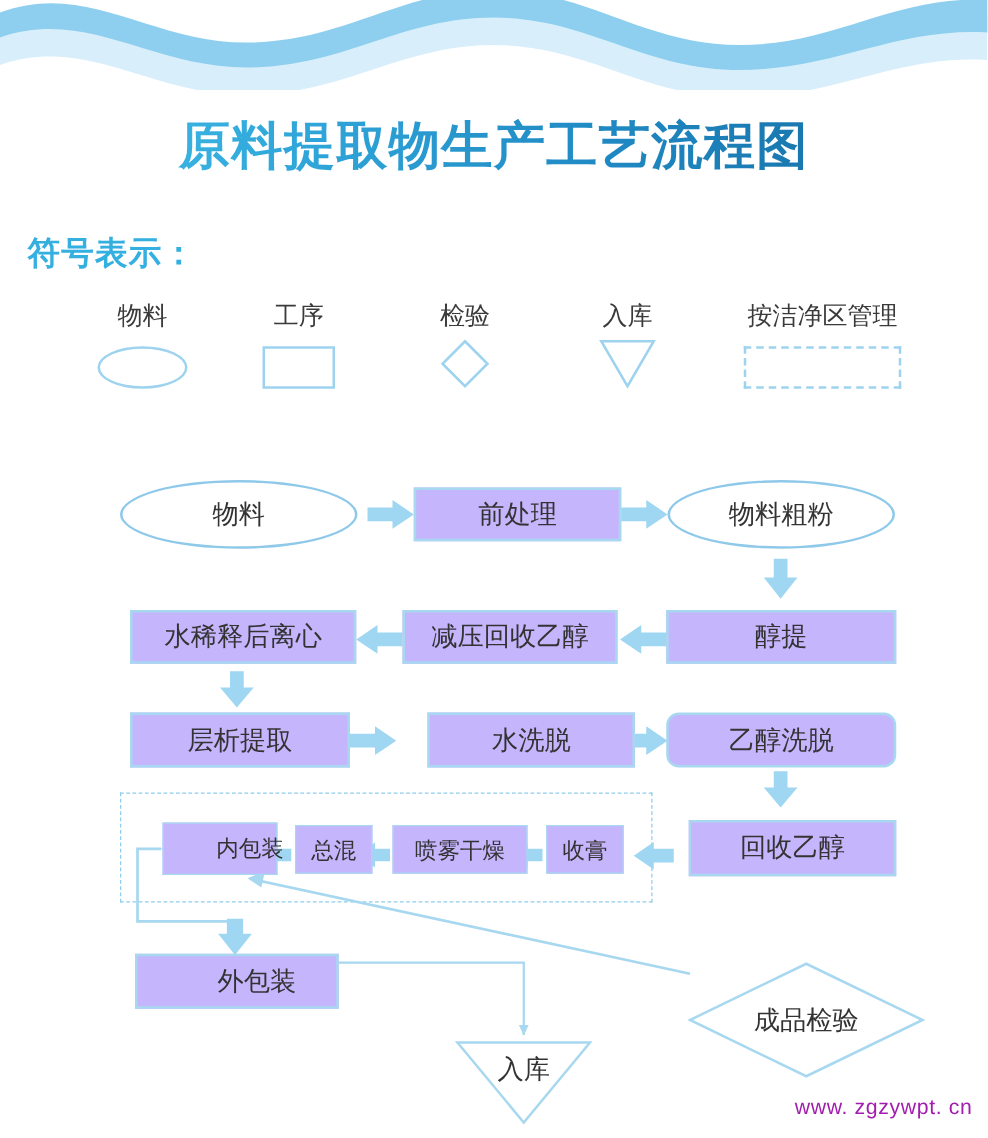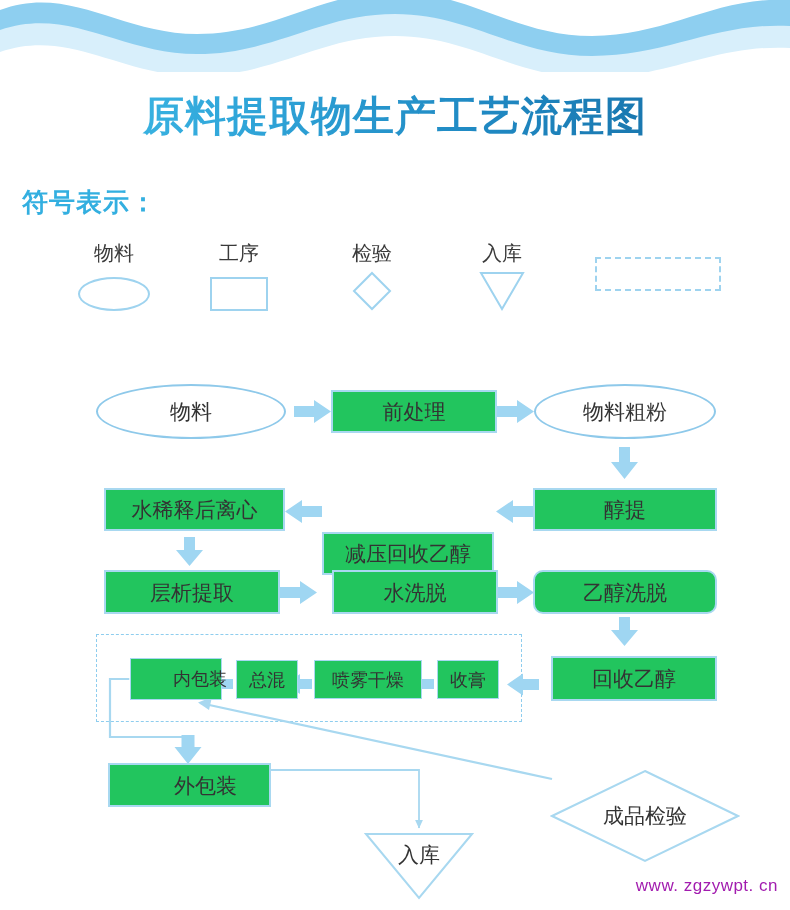--- a/index.html
+++ b/index.html
@@ -68,21 +68,21 @@
     position: absolute;
     display: flex;
     align-items: center;
     justify-content: center;
     color: #333333;
     white-space: nowrap;
     line-height: 1;
   }
   .node-rect {
     border: 2px solid #a8d8f0;
-    background: #22c55e;
+    background: #c4b5fd;
     font-size: 21px;
   }
   .node-rect.small {
     font-size: 18px;
     border-width: 1.6px;
   }
   .node-ellipse {
     border: 2px solid #8ec9ea;
     border-radius: 50%;
     background: #ffffff;
@@ -159,20 +159,21 @@
 <div class="legend-item" style="left:443px; top:243px; width:118px;">
   <div class="legend-label">入库</div>
   <div class="legend-shape" style="width:46px;height:40px;margin-top:8px;">
     <svg width="46" height="40" viewBox="0 0 46 40">
       <polygon points="2,2 44,2 23,38" fill="none" stroke="#9ed3ef" stroke-width="2"></polygon>
     </svg>
   </div>
 </div>
 
 <div class="legend-item" style="left:560px; top:243px; width:196px;">
+  <div class="legend-label">按洁净区管理</div>
   <div class="legend-shape" style="width:126px;height:34px;border:2px dashed #9ed3ef;"></div>
 </div>
 
 <div id="clean-area"></div>
 
 <svg id="connectors" viewBox="0 0 790 910">
   <defs>
     <marker id="thinArrow" markerWidth="9" markerHeight="9" refX="8" refY="4.5" orient="auto" markerUnits="userSpaceOnUse">
       <path d="M0,0.6 L8.4,4.5 L0,8.4 Z" fill="#a8d8f0"></path>
     </marker>
@@ -255,31 +256,31 @@
 <div class="node node-rect" style="left:331px; top:390px; width:166px; height:43px;">
   <span>前处理</span>
 </div>
 <div class="node node-ellipse" style="left:534px; top:384px; width:182px; height:55px;">
   <span>物料粗粉</span>
 </div>
 
 <div class="node node-rect" style="left:104px; top:488px; width:181px; height:43px;">
   <span>水稀释后离心</span>
 </div>
-<div class="node node-rect" style="left:322px; top:488px; width:172px; height:43px;margin-top:44px;">
+<div class="node node-rect" style="left:322px; top:488px; width:172px; height:43px;">
   <span>减压回收乙醇</span>
 </div>
 <div class="node node-rect" style="left:533px; top:488px; width:184px; height:43px;">
   <span>醇提</span>
 </div>
 
 <div class="node node-rect" style="left:104px; top:570px; width:176px; height:44px;">
   <span>层析提取</span>
 </div>
-<div class="node node-rect" style="left:332px; top:570px; width:166px; height:44px;">
+<div class="node node-rect" style="left:342px; top:570px; width:166px; height:44px;">
   <span>水洗脱</span>
 </div>
 <div class="node node-rect" style="left:533px; top:570px; width:184px; height:44px;border-radius:10px;">
   <span>乙醇洗脱</span>
 </div>
 
 <div class="node node-rect" style="left:551px; top:656px; width:166px; height:45px;">
   <span>回收乙醇</span>
 </div>
 <div class="node node-rect small" style="left:437px; top:660px; width:62px; height:39px;">

